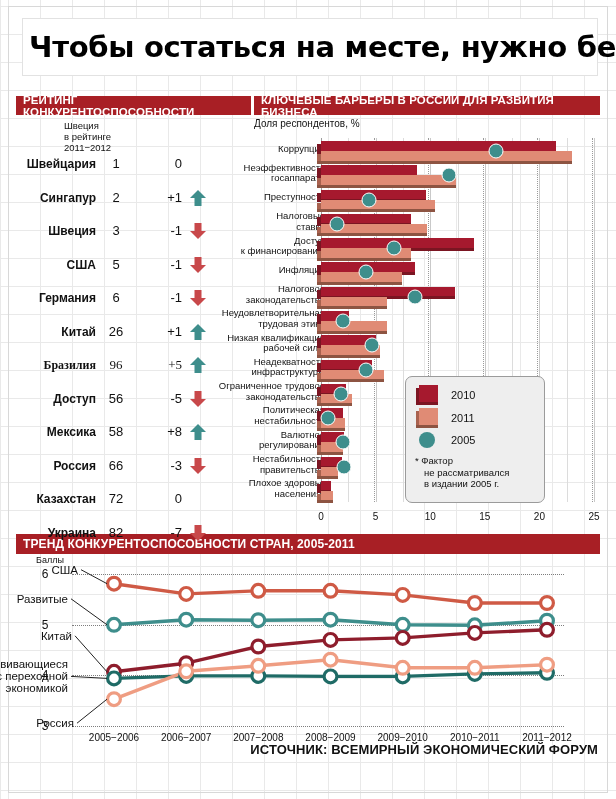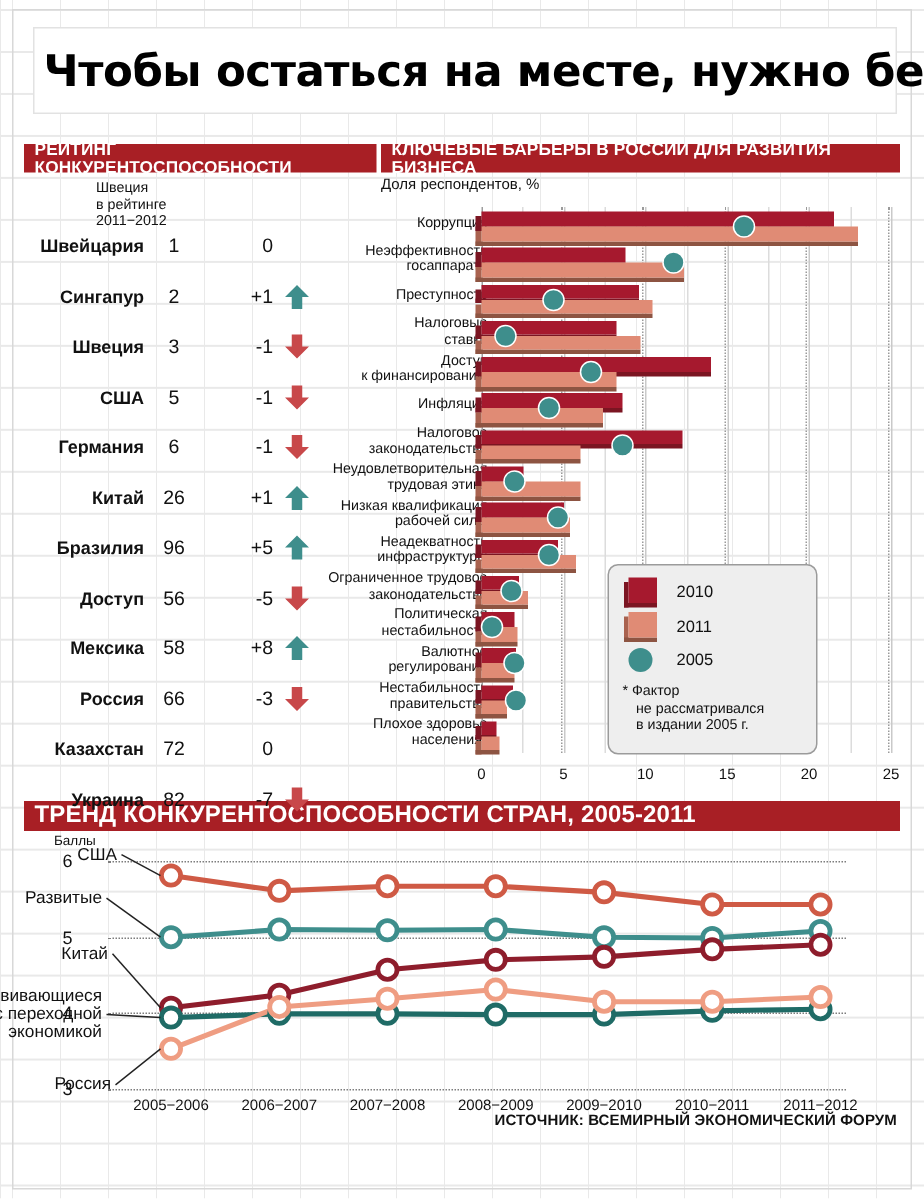--- a/index.html
+++ b/index.html
@@ -27,21 +27,21 @@
   .title-box h1 { margin:0; padding:0 6px; font-size:29px; font-weight:bold;
       letter-spacing:-0.3px; font-family:"DejaVu Sans", sans-serif; color:#000; white-space:nowrap; }
 
   
   .secbar { position:absolute; background:#a81f25; color:#fff;
       font-size:11.5px; font-weight:bold; letter-spacing:0.1px;
       display:flex; align-items:center; padding-left:7px;
       font-family:"Liberation Sans", sans-serif; }
   #sec-rank { left:16px; top:96px; width:235px; height:19px; }
   #sec-barriers { left:254px; top:96px; width:346px; height:19px; }
-  #sec-trend { left:16px; top:534px; width:584px; height:20px; font-size:16px; }
+  #sec-trend { left:16px; top:534px; width:584px; height:20px; font-size:12px; }
 
   
   #rank { position:absolute; left:16px; top:118px; width:235px; height:412px; }
   .rk-head { position:absolute; font-size:9.5px; line-height:11px; color:#111; }
   #rk-h1 { left:48px; top:2px; width:65px; }
   #rk-h2 { left:116px; top:2px; width:80px; }
   .rk-row { position:absolute; left:0; width:235px; height:33.5px; }
   .rk-name { position:absolute; left:0; width:80px; text-align:right; font-size:12px;
       font-weight:bold; top:9px; }
   .rk-place { position:absolute; left:84px; width:32px; text-align:center; font-size:13px; top:8px; }
@@ -83,21 +83,21 @@
   .lg-note { position:absolute; left:9px; top:78px; width:128px; font-size:9.5px; line-height:11.5px; }
 
   
   #linechart { position:absolute; left:16px; top:556px; width:584px; height:200px; }
   #lc-ylab { position:absolute; left:20px; top:-1px; font-size:9px; }
   .lc-y { position:absolute; left:22px; width:14px; text-align:center; font-size:12px; transform:translateY(-50%); }
   .lc-dotline { position:absolute; left:56px; right:36px; border-top:1px dotted #7d7d7d; height:0; }
   #lc-plot { position:absolute; left:40px; top:8px; width:528px; height:162px; }
   .lc-xlab { position:absolute; font-size:10px; transform:translateX(-50%); white-space:nowrap; }
   .lc-ser-label { position:absolute; font-size:11.5px; text-align:right; line-height:12px; }
-  #lc-source { position:absolute; right:2px; top:186px; font-size:10px; font-weight:bold; letter-spacing:0.1px; }
+  #lc-source { position:absolute; right:2px; top:186px; font-size:13px; font-weight:bold; letter-spacing:0.1px; }
   svg { overflow:visible; }
 </style>
 </head>
 <body>
 
 <div id="page">
   <div class="frame"></div>
 
   <div class="title-box">
     <h1>Чтобы остаться на месте, нужно бежать</h1>
@@ -162,21 +162,21 @@
         <div class="rk-row" style="top: 197.5px;">
           <span class="rk-name">Китай</span>
           <span class="rk-place">26</span>
           <span class="rk-delta">+1</span>
           <span class="rk-arrow">
             <svg width="20" height="20" viewBox="0 0 20 20">
               <path d="M10 2 L18 10 L13.5 10 L13.5 18 L6.5 18 L6.5 10 L2 10 Z" fill="#3e8e8c"></path>
             </svg>
           </span>
         </div>
-        <div class="rk-row" style="top: 231px;">
+        <div class="rk-row" style="top: 231px; font-family: Liberation Serif, serif;">
           <span class="rk-name">Бразилия</span>
           <span class="rk-place">96</span>
           <span class="rk-delta">+5</span>
           <span class="rk-arrow">
             <svg width="20" height="20" viewBox="0 0 20 20">
               <path d="M10 2 L18 10 L13.5 10 L13.5 18 L6.5 18 L6.5 10 L2 10 Z" fill="#3e8e8c"></path>
             </svg>
           </span>
         </div>
         <div class="rk-row" style="top: 264.5px;">

